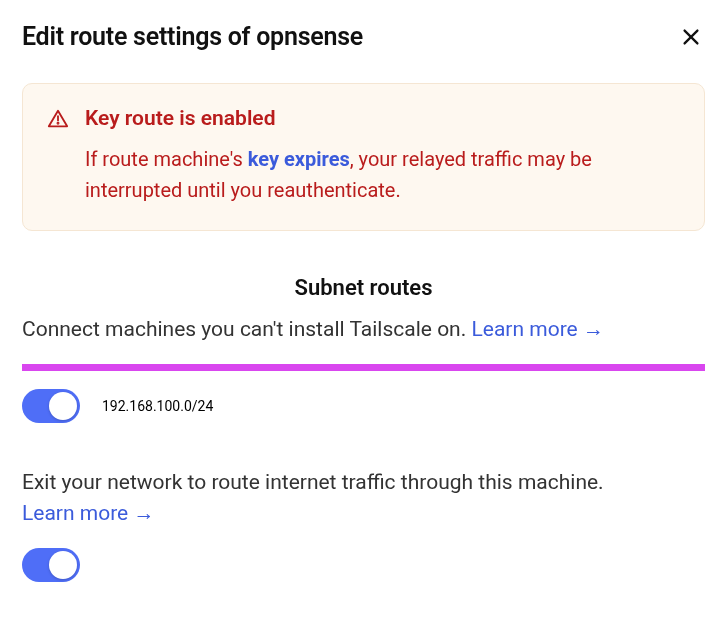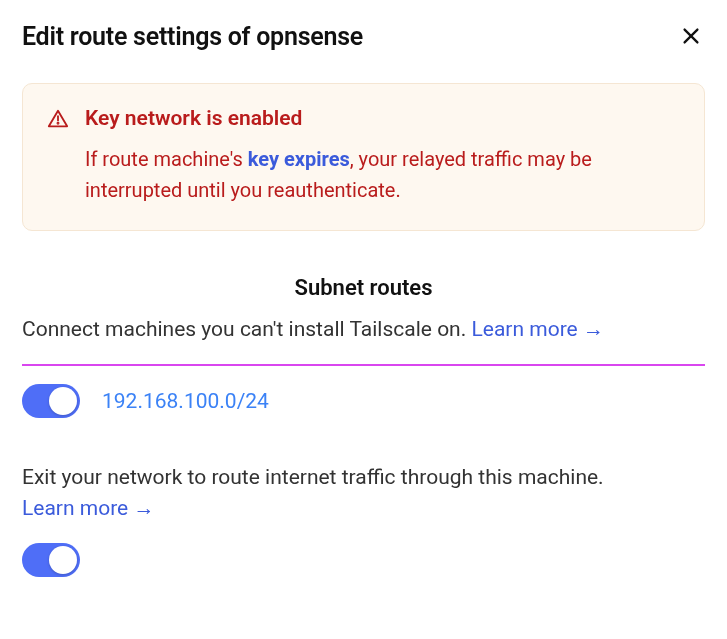--- a/index.html
+++ b/index.html
@@ -12,21 +12,21 @@
       background: #ffffff;
       color: #1a1a1a;
       width: 727px;
       height: 639px;
       padding: 22px 22px 0 22px;
       overflow: hidden;
     }
     .dialog-header {
       display: flex;
       justify-content: space-between;
-      align-items: flex-start;
+      align-items: flex-end;
       margin-bottom: 32px;
     }
     .dialog-title {
       font-size: 25px;
       font-weight: 600;
       color: #111;
       letter-spacing: -0.01em;
     }
     .close-btn {
       width: 28px;
@@ -90,21 +90,21 @@
       margin-bottom: 14px;
       text-align: center;
     }
     .section-desc {
       font-size: 21px;
       line-height: 1.5;
       color: #333;
       padding-bottom: 18px;
     }
     .section-desc.with-divider {
-      border-bottom: 2px solid #d946ef;
+      border-bottom: 7px solid #d946ef;
       margin-bottom: 18px;
     }
     .learn-link {
       color: #3B5BDB;
       text-decoration: none;
       cursor: pointer;
       white-space: nowrap;
     }
     .learn-arrow {
       color: #3B5BDB;
@@ -128,22 +128,22 @@
       position: absolute;
       top: 3px;
       right: 3px;
       width: 28px;
       height: 28px;
       background: #fff;
       border-radius: 50%;
       box-shadow: 0 1px 3px rgba(0,0,0,0.2);
     }
     .toggle-label {
-      font-size: 21px;
-      color: #3b82f6;
+      font-size: 14px;
+      color: #000000;
     }
   </style>
 </head>
 <body>
 
 <div class="dialog-header">
   <h1 class="dialog-title">Edit route settings of opnsense</h1>
   <button class="close-btn">
     <svg viewBox="0 0 24 24" fill="none" stroke="currentColor" stroke-width="2.5" stroke-linecap="round">
       <line x1="5" y1="5" x2="19" y2="19"></line>
@@ -152,21 +152,21 @@
   </button>
 </div>
 
 <div class="warning-box">
   <svg class="warning-icon" viewBox="0 0 24 24" fill="none" stroke="currentColor" stroke-width="2" stroke-linecap="round" stroke-linejoin="round">
     <path d="M12 3 L22 20 L2 20 Z"></path>
     <line x1="12" y1="9" x2="12" y2="13.5"></line>
     <circle cx="12" cy="16.6" r="0.6" fill="currentColor"></circle>
   </svg>
   <div class="warning-content">
-    <div class="warning-title">Key network is enabled</div>
+    <div class="warning-title">Key route is enabled</div>
     <div class="warning-text">
       <span>If route machine's </span><a class="warning-link">key expires</a><span>, your relayed traffic may be interrupted until you reauthenticate.</span>
     </div>
   </div>
 </div>
 
 <div class="section">
   <div class="section-title">Subnet routes</div>
   <div class="section-desc with-divider">
     <span>Connect machines you can't install Tailscale on. </span><a class="learn-link"><span>Learn more</span> <span class="learn-arrow">→</span></a>

